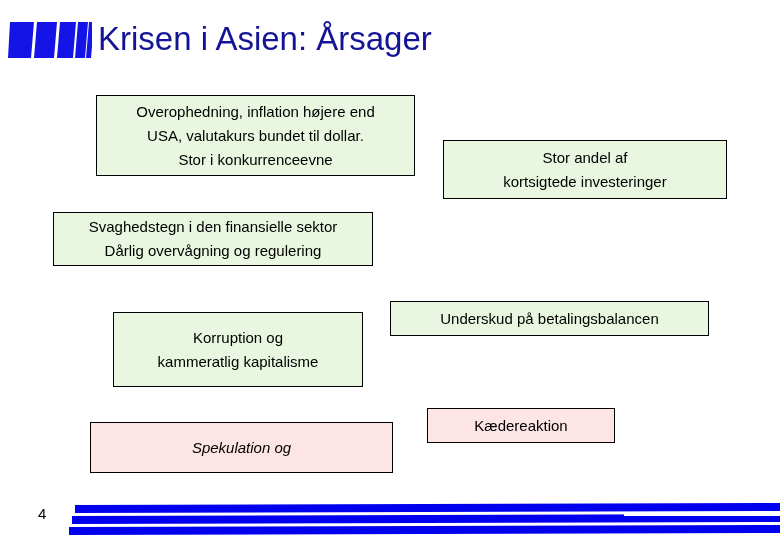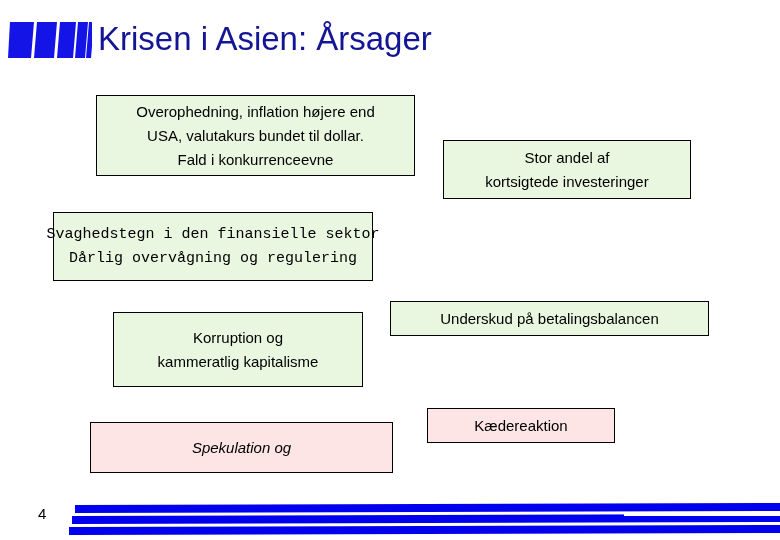--- a/index.html
+++ b/index.html
@@ -52,22 +52,22 @@
     line-height: 24px;
     color: #000000;
     padding: 2px 6px;
   }
   .dbox .line { display: block; white-space: nowrap; }
   .green { background: #e9f7e0; }
   .pink  { background: #fde5e5; }
 
   
   #box-overheating      { left: 96px;  top: 95px;  width: 319px; height: 81px; }
-  #box-shortterm        { left: 443px; top: 140px; width: 248px; height: 59px; }
-  #box-weakness         { left: 53px;  top: 212px; width: 320px; height: 69px; font-family: Liberation Mono, monospace; }
+  #box-shortterm        { left: 443px; top: 140px; width: 284px; height: 59px; }
+  #box-weakness         { left: 53px;  top: 212px; width: 320px; height: 54px; }
   #box-corruption       { left: 113px; top: 312px; width: 250px; height: 75px; }
   #box-deficit          { left: 390px; top: 301px; width: 319px; height: 35px; }
   #box-speculation      { left: 90px;  top: 422px; width: 303px; height: 51px; font-style: italic; }
   #box-chainreaction    { left: 427px; top: 408px; width: 188px; height: 35px; }
 
   
   #page-number {
     position: absolute;
     left: 38px;
     top: 505px;
@@ -94,21 +94,21 @@
     <polygon points="70,4 80,4 77,40 67,40" fill="#1414e6"></polygon>
     <polygon points="81,4 86,4 83,40 78,40" fill="#1414e6"></polygon>
   </svg>
 </div>
 
 <div id="slide-title">Krisen i Asien: Årsager</div>
 
 <div class="dbox green" id="box-overheating">
   <span class="line">Overophedning, inflation højere end</span>
   <span class="line">USA, valutakurs bundet til dollar.</span>
-  <span class="line">Fald i konkurrenceevne</span>
+  <span class="line">Stor i konkurrenceevne</span>
 </div>
 
 <div class="dbox green" id="box-shortterm">
   <span class="line">Stor andel af</span>
   <span class="line">kortsigtede investeringer</span>
 </div>
 
 <div class="dbox green" id="box-weakness">
   <span class="line">Svaghedstegn i den finansielle sektor</span>
   <span class="line">Dårlig overvågning og regulering</span>

